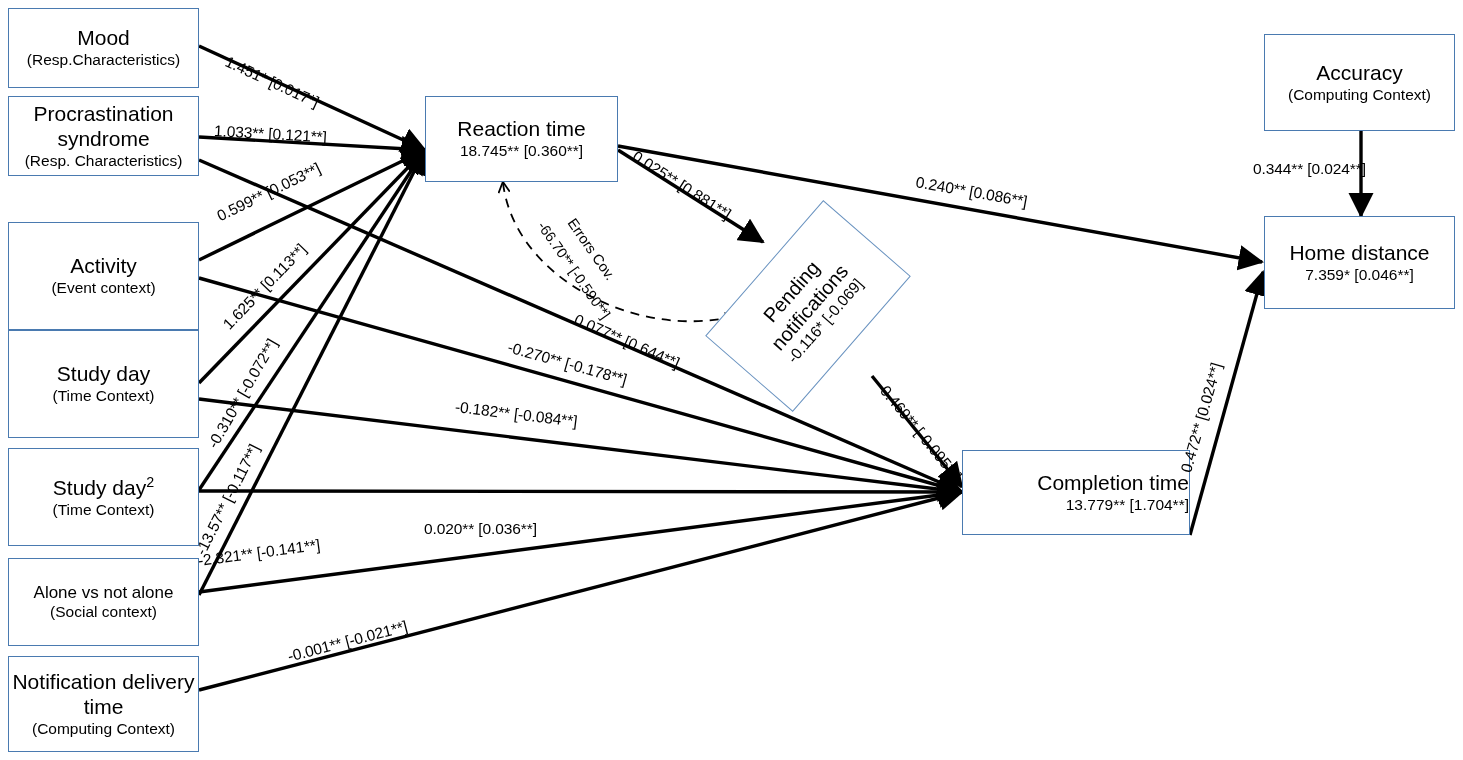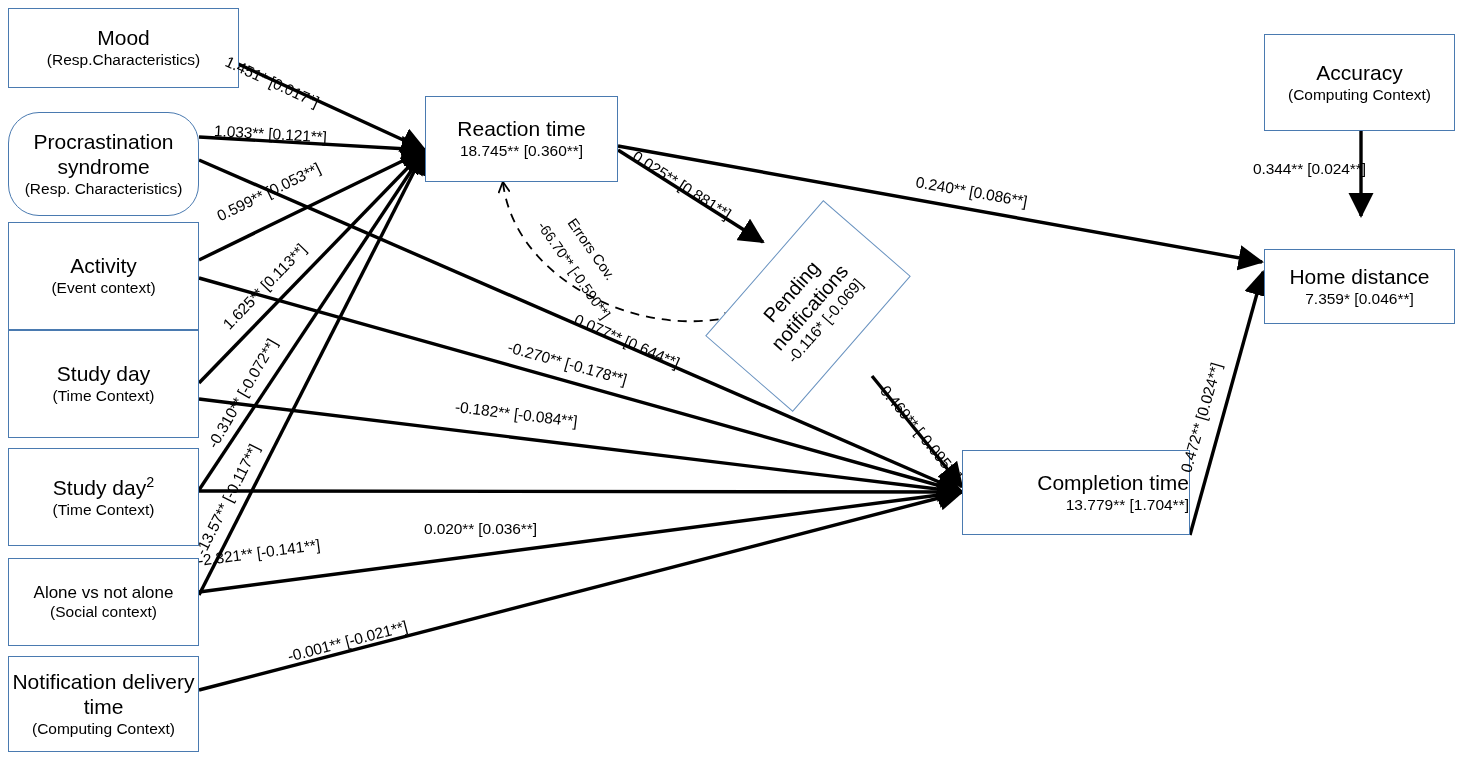--- a/index.html
+++ b/index.html
@@ -98,26 +98,26 @@
       <path d="M 618,146 L 1262,262"></path>
 
       <path d="M 1190,535 L 1263,272"></path>
 
       <path d="M 1361,131 L 1361,216"></path>
     </g>
 
     <path d="M 503,183 C 515,280 640,340 735,316" stroke="#000" stroke-width="1.8" fill="none" stroke-dasharray="9 7" marker-start="url(#arrow-open)" marker-end="url(#arrow-open)"></path>
   </svg>
 
-  <div class="node" style="left:8px; top:8px; width:231px; height:80px;">
+  <div class="node" style="left:8px; top:8px; width:191px; height:80px;">
     <div class="title">Mood</div>
     <div class="sub">(Resp.Characteristics)</div>
   </div>
 
-  <div class="node" style="left:8px; top:112px; width:191px; height:104px;border-radius:31px;">
+  <div class="node" style="left:8px; top:96px; width:191px; height:80px;">
     <div class="title wrap">Procrastination syndrome</div>
     <div class="sub">(Resp. Characteristics)</div>
   </div>
 
   <div class="node" style="left:8px; top:206px; width:191px; height:108px;margin-top:16px;">
     <div class="title">Activity</div>
     <div class="sub">(Event context)</div>
   </div>
 
   <div class="node" style="left:8px; top:330px; width:191px; height:108px;">
@@ -153,21 +153,21 @@
   <div class="node" style="left:962px; top:450px; width:228px; height:85px;align-items:flex-end;">
     <div class="title">Completion time</div>
     <div class="sub">13.779** [1.704**]</div>
   </div>
 
   <div class="node" style="left:1264px; top:34px; width:191px; height:97px;">
     <div class="title">Accuracy</div>
     <div class="sub">(Computing Context)</div>
   </div>
 
-  <div class="node" style="left:1264px; top:216px; width:191px; height:75px;margin-top:33px;">
+  <div class="node" style="left:1264px; top:216px; width:191px; height:93px;">
     <div class="title">Home distance</div>
     <div class="sub">7.359* [0.046**]</div>
   </div>
 
   <div class="edge-label" style="left:226px; top:52px; transform:rotate(24.7deg);">1.451* [0.017*]</div>
 
   <div class="edge-label" style="left:214px; top:122px; transform:rotate(3.3deg);">1.033** [0.121**]</div>
 
   <div class="edge-label" style="left:218px; top:208px; transform:rotate(-26deg);">0.599** [0.053**]</div>
 

